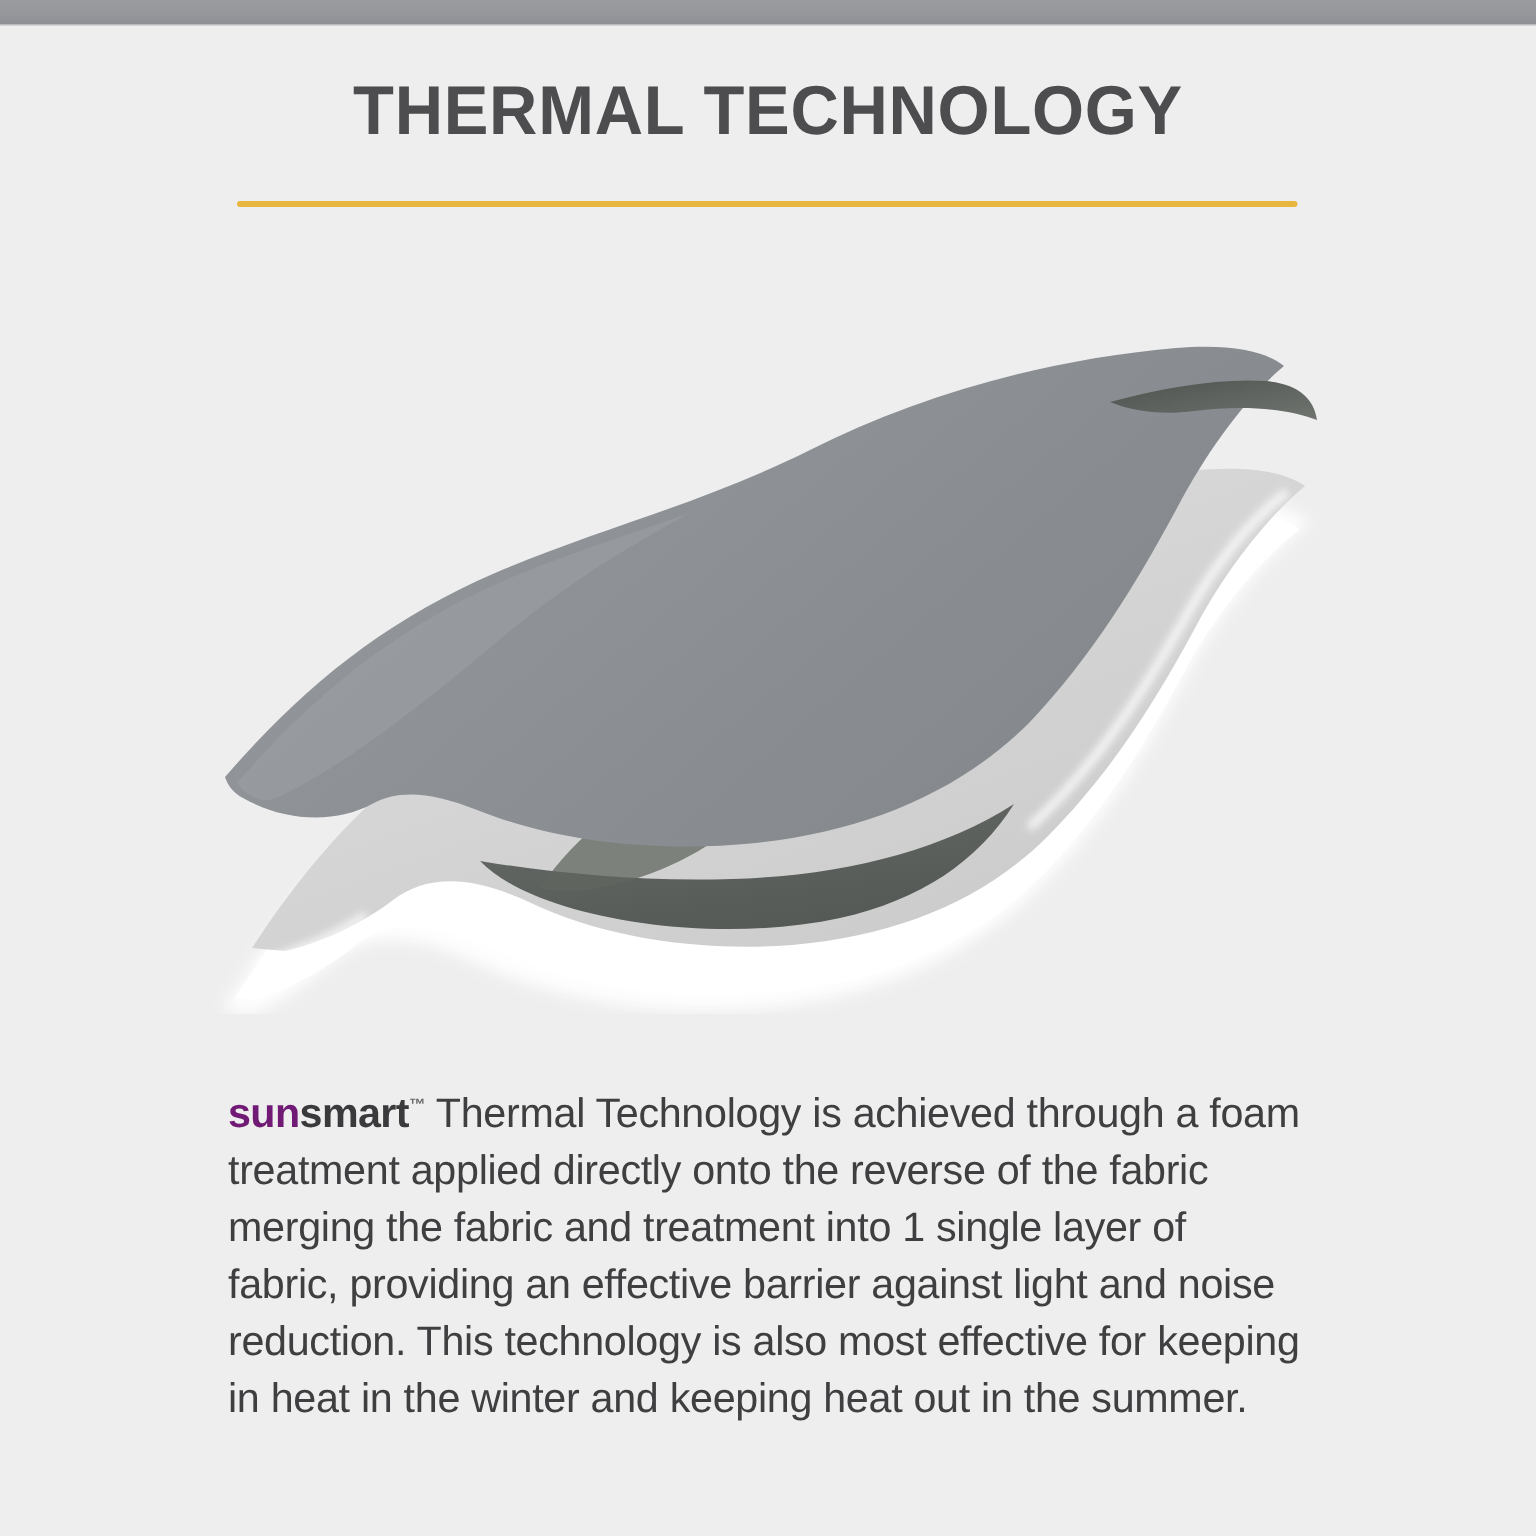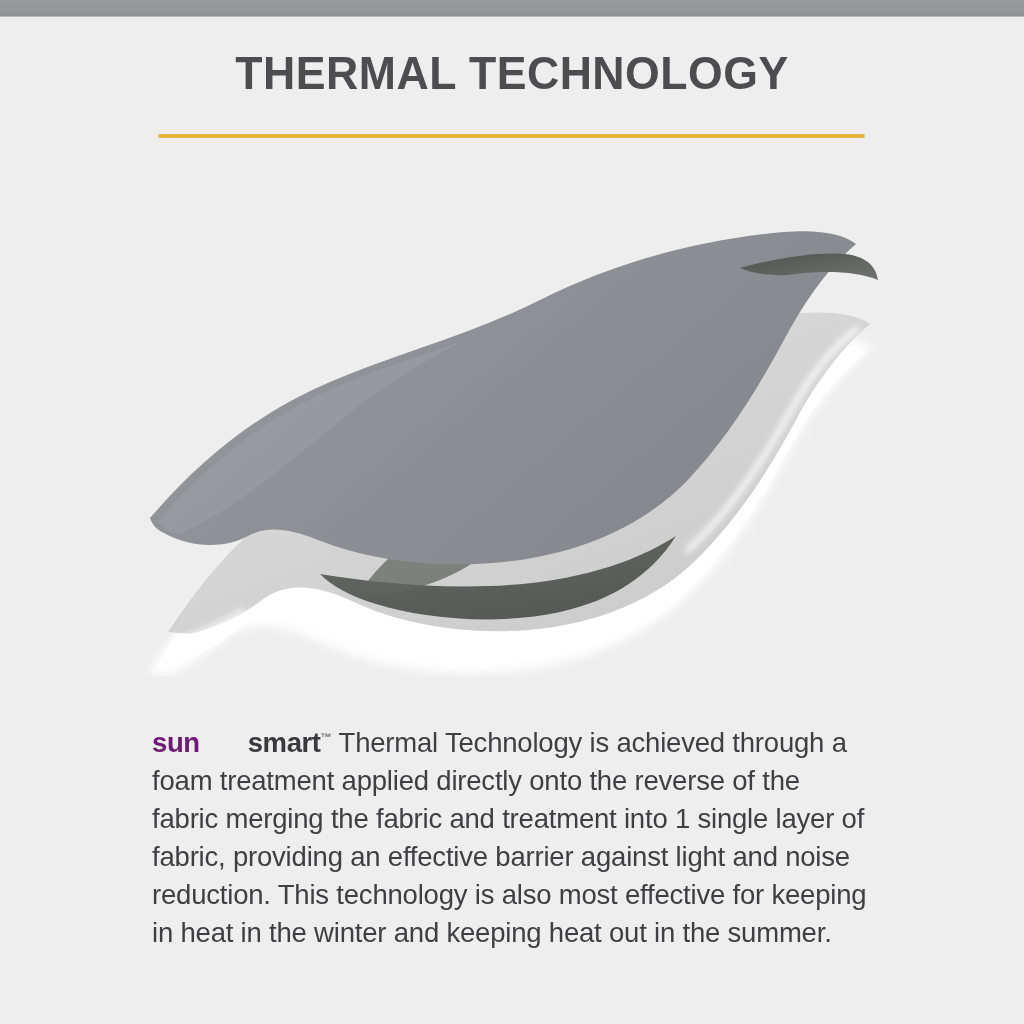--- a/index.html
+++ b/index.html
@@ -90,21 +90,21 @@
     line-height: 38px;
     color: #3f3f41;
     letter-spacing: -0.2px;
     font-weight: normal;
   }
   .brand {
     font-weight: bold;
     letter-spacing: -0.4px;
   }
   .brand-sun { color: #701a75; }
-  .brand-smart { color: #3a3a3c; margin-left: 48px; }
+  .brand-smart { color: #3a3a3c; }
   .brand-tm {
     font-size: 11px;
     vertical-align: 11px;
     letter-spacing: 0;
     font-weight: bold;
     color: #6a6a6c;
   }
 </style>
 </head>
 <body>

